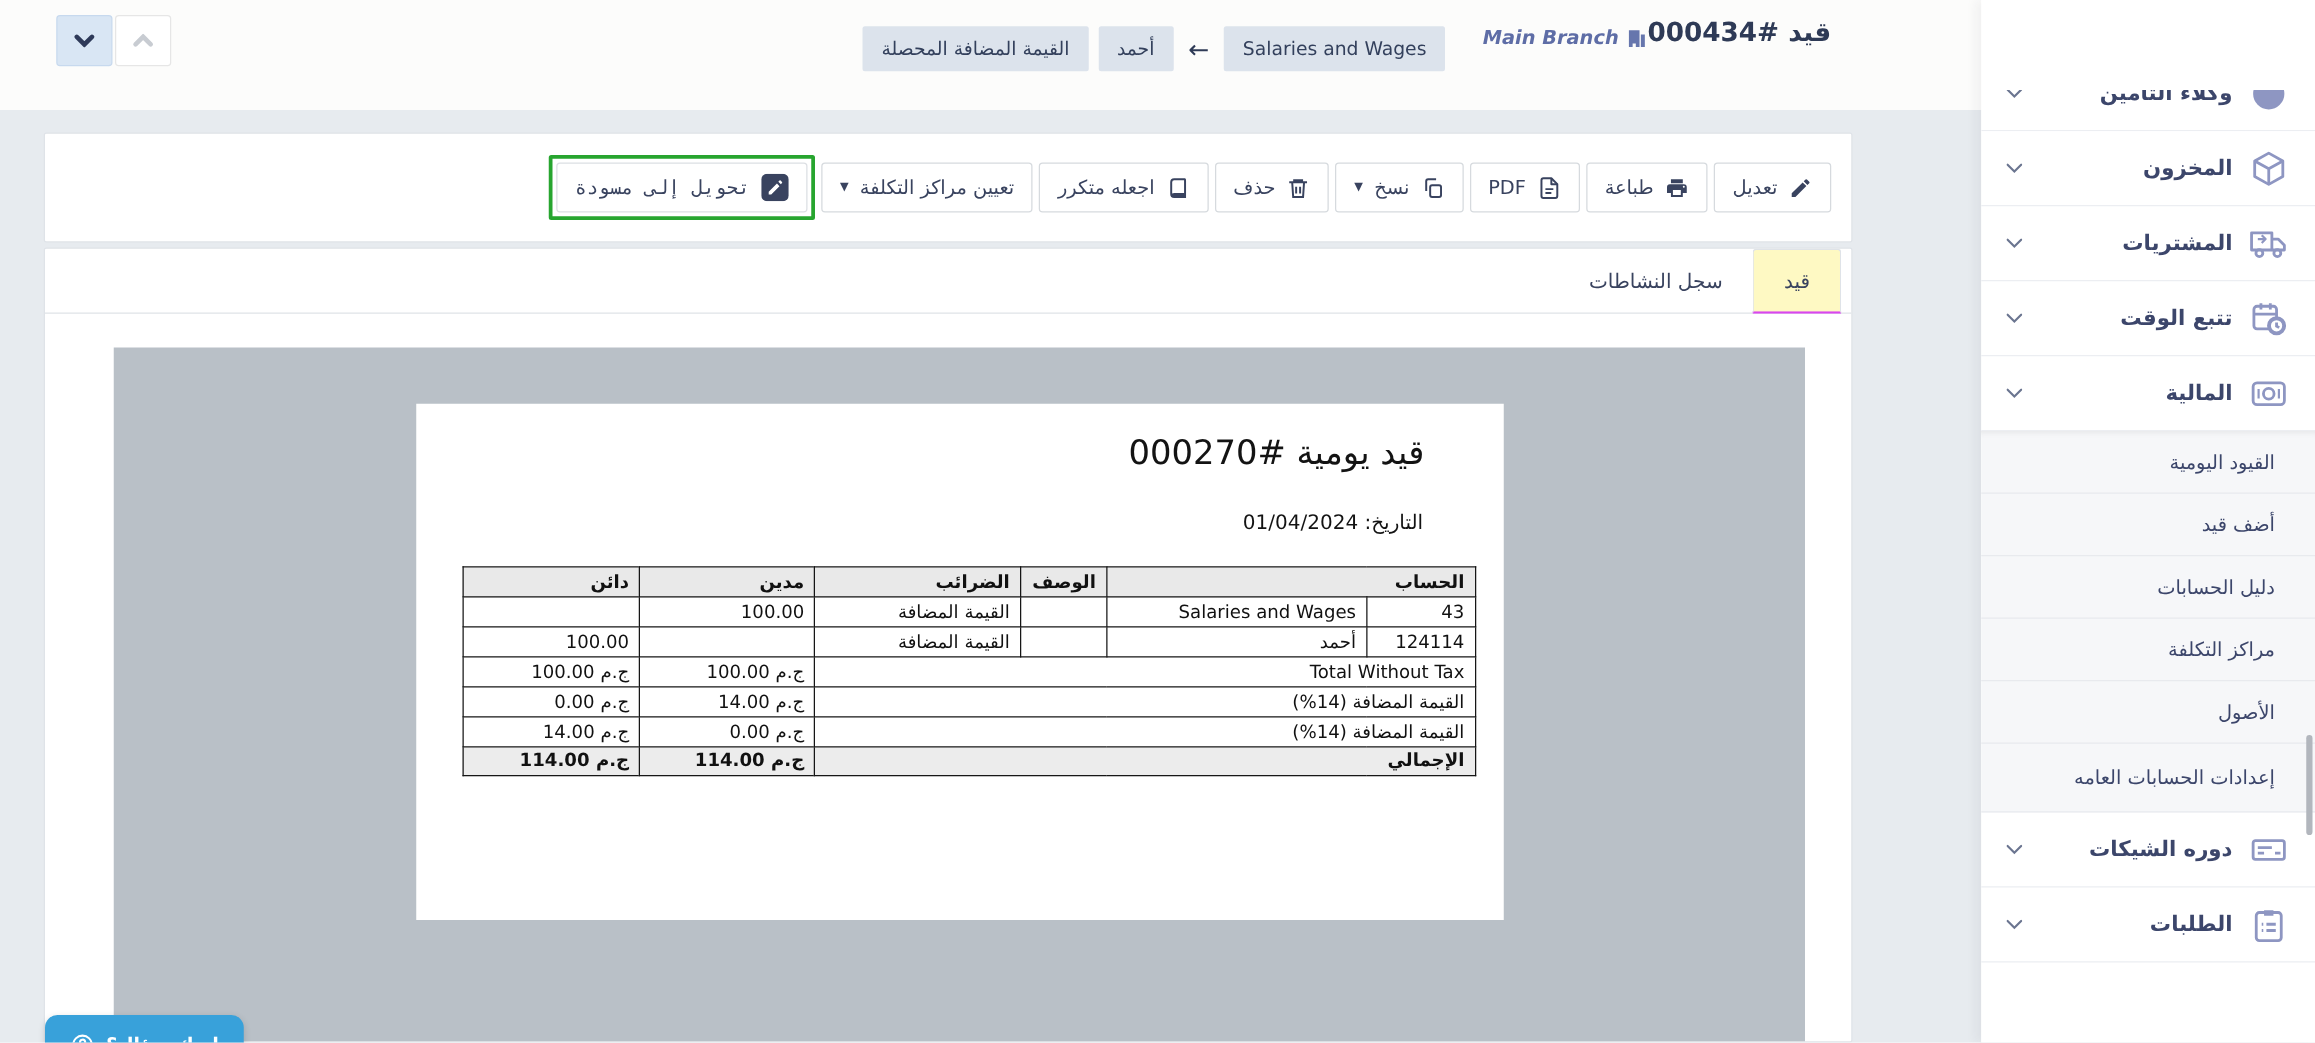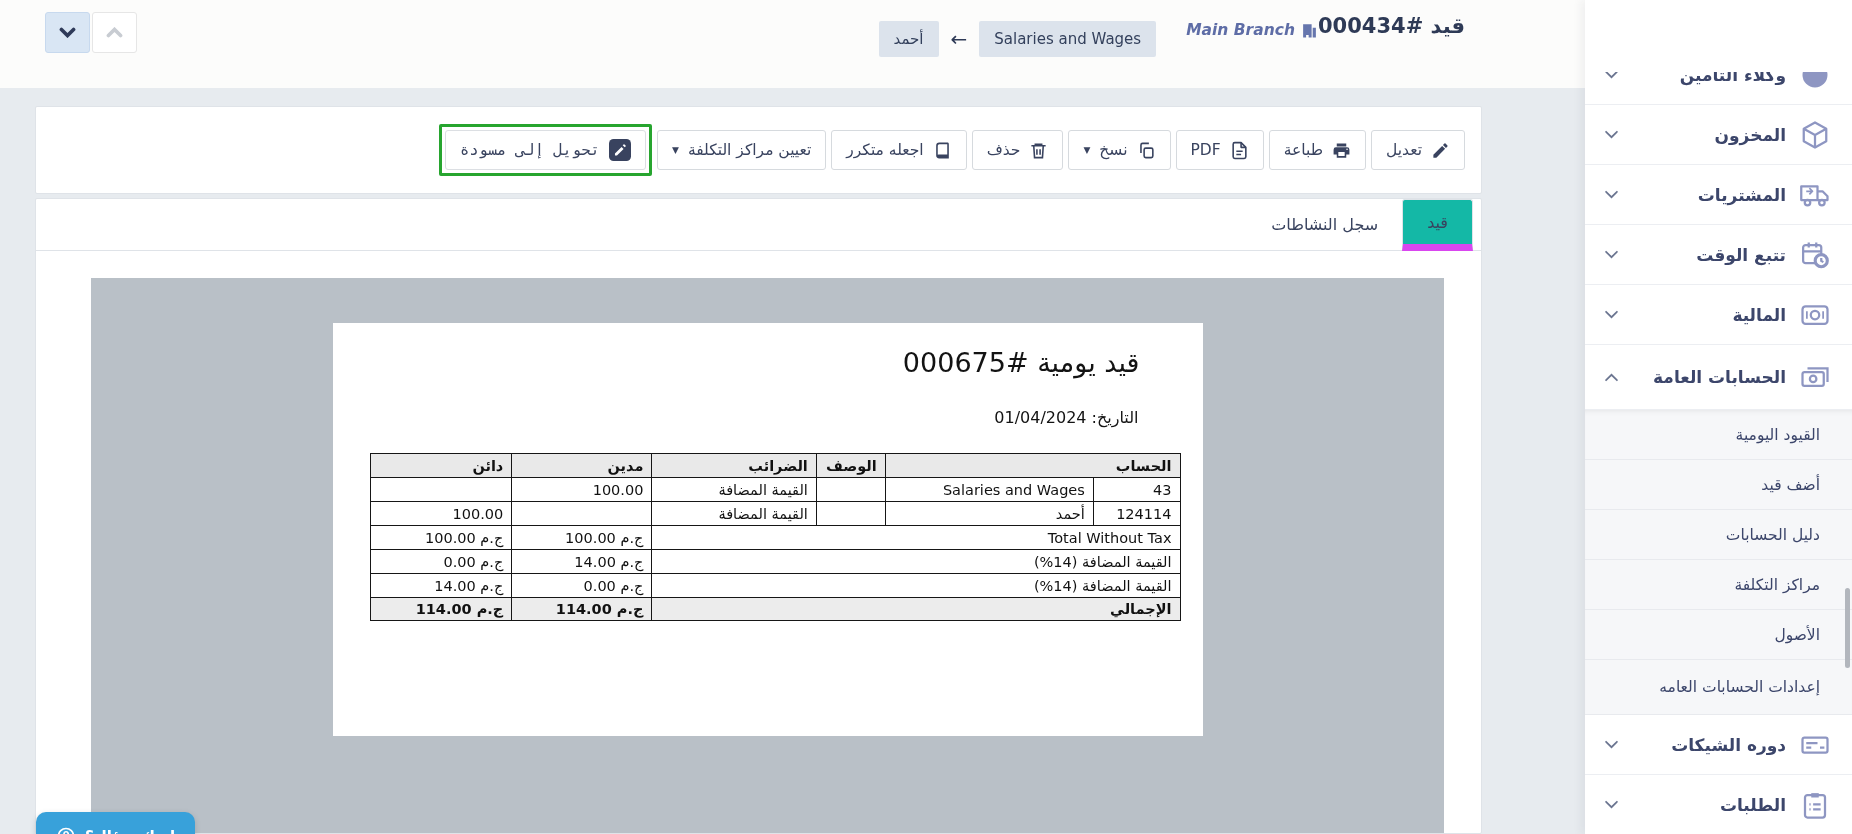--- a/index.html
+++ b/index.html
@@ -63,21 +63,21 @@
   .tb-btn .icon { width:19px; height:19px; }
   .tb-btn .icon.badge { width:22px; height:22px; }
   .caret { font-size:9px; line-height:1; color:#39435f; }
   .highlight-box { display:inline-flex; border:3px solid var(--accent-green,#27a52f); padding:3px; border-radius:2px; margin-left:5px; }
   .highlight-box .tb-btn { margin-left:0; border-color:#dcdfe3;font-family:Liberation Mono, monospace; }
 
   
   .main-card { margin:0 103px 0 35px; flex:1; background:#fff; border:1px solid var(--card-border,#dfe3e8); border-radius:2px; display:flex; flex-direction:column; min-height:0; }
   .tabs { height:52px; border-bottom:1px solid var(--card-border,#dfe3e8); display:flex; align-items:stretch; padding:0 8px; flex:none; }
   .tab { display:flex; align-items:center; padding:0 24px; font-size:16px; color:#39435f; cursor:pointer; }
-  .tab-active { background:#14b8a6; border:1px solid var(--card-border,#dfe3e8); border-bottom:7px solid #d946ef; margin-bottom:-1px; border-radius:3px 3px 0 0; }
+  .tab-active { background:#fef9c3; border:1px solid var(--card-border,#dfe3e8); border-bottom:2px solid #d946ef; margin-bottom:-1px; border-radius:3px 3px 0 0; }
   .viewer { flex:1; margin:27px 37px 0 55px; background:var(--viewer-bg,#b9c0c7); overflow:hidden; }
   .paper { width:870px; height:413px; background:#fff; margin:45px auto 0; direction:rtl; }
   .paper-title { text-align:right; padding:24px 63px 0 0; font-size:27px; font-weight:500; color:#131313; }
   .paper-date { text-align:right; padding:30px 64px 0 0; font-size:16px; color:#131313; }
   .ltr { direction:ltr; unicode-bidi:isolate; }
 
   table.entry { border-collapse:collapse; width:811px; margin:26px 22px 0 auto; font-size:14.5px; color:#111; }
   .entry th, .entry td { border:1px solid #161616; padding:3px 8px; height:24px; text-align:right; font-weight:400; }
   .entry th { background:var(--table-header-bg,#e9e9e9); font-weight:700; }
   .entry tr.total-row td { background:var(--total-row-bg,#ececec); font-weight:700; height:17px; }
@@ -172,35 +172,20 @@
             <svg viewBox="0 0 24 24" fill="none" stroke="currentColor" stroke-width="1.8">
               <rect x="2" y="5" width="20" height="14" rx="2.5"></rect>
               <circle cx="12" cy="12" r="3.4"></circle>
               <path d="M5.5 9v6M18.5 9v6" stroke-width="1.4"></path>
             </svg>
           </span>
           <span class="nav-label">المالية</span>
           <span class="icon chev">
             <svg viewBox="0 0 12 7" fill="none" stroke="currentColor" stroke-width="1.6" stroke-linecap="round">
               <path d="M1 1l5 5 5-5"></path>
-            </svg>
-          </span>
-        </div>
-        <div class="nav-item expanded">
-          <span class="icon side-icon">
-            <svg viewBox="0 0 24 24" fill="none" stroke="currentColor" stroke-width="1.8">
-              <path d="M6 5h16v11"></path>
-              <rect x="2" y="8" width="17" height="11" rx="1.5"></rect>
-              <circle cx="10.5" cy="13.5" r="2.6"></circle>
-            </svg>
-          </span>
-          <span class="nav-label">الحسابات العامة</span>
-          <span class="icon chev">
-            <svg viewBox="0 0 12 7" fill="none" stroke="currentColor" stroke-width="1.6" stroke-linecap="round">
-              <path d="M1 6l5-5 5 5"></path>
             </svg>
           </span>
         </div>
         <div class="subpanel">
           <div class="sub-item">القيود اليومية</div>
           <div class="sub-item">أضف قيد</div>
           <div class="sub-item">دليل الحسابات</div>
           <div class="sub-item">مراكز التكلفة</div>
           <div class="sub-item">الأصول</div>
           <div class="sub-item">إعدادات الحسابات العامه</div>
@@ -247,20 +232,21 @@
               <svg viewBox="0 0 24 24" fill="currentColor">
                 <path d="M3 22V3h12v19h-4.2v-3.8H7.2V22H3zm3-16.5h2.2v2.2H6V5.5zm4.6 0h2.2v2.2h-2.2V5.5zM6 9.7h2.2v2.2H6V9.7zm4.6 0h2.2v2.2h-2.2V9.7zM6 13.9h2.2v2.2H6v-2.2zm4.6 0h2.2v2.2h-2.2v-2.2zM16.5 8H21v14h-4.5V8z"></path>
               </svg>
             </span>
         </div>
       </div>
       <div class="tags">
           <span class="tag">Salaries and Wages</span>
           <span class="tag-arrow">←</span>
           <span class="tag">أحمد</span>
+          <span class="tag">القيمة المضافة المحصلة</span>
         </div>
       <div class="record-nav">
         <button class="nav-btn up">
             <span class="icon">
               <svg viewBox="0 0 14 9" fill="none" stroke="currentColor" stroke-width="3" stroke-linecap="round">
                 <path d="M2 7l5-5 5 5"></path>
               </svg>
             </span>
           </button>
         <button class="nav-btn down">
@@ -345,21 +331,21 @@
           </span>
         </div>
 
       <div class="main-card">
         <div class="tabs">
             <div class="tab tab-active">قيد</div>
             <div class="tab">سجل النشاطات</div>
           </div>
         <div class="viewer">
           <div class="paper">
-            <div class="paper-title">قيد يومية #000675</div>
+            <div class="paper-title">قيد يومية #000270</div>
             <div class="paper-date">
               <span>التاريخ:</span>
               <span class="ltr">01/04/2024</span>
             </div>
             <table class="entry">
                 <colgroup>
                   <col class="c-num">
                   <col class="c-name">
                   <col class="c-desc">
                   <col class="c-tax">

